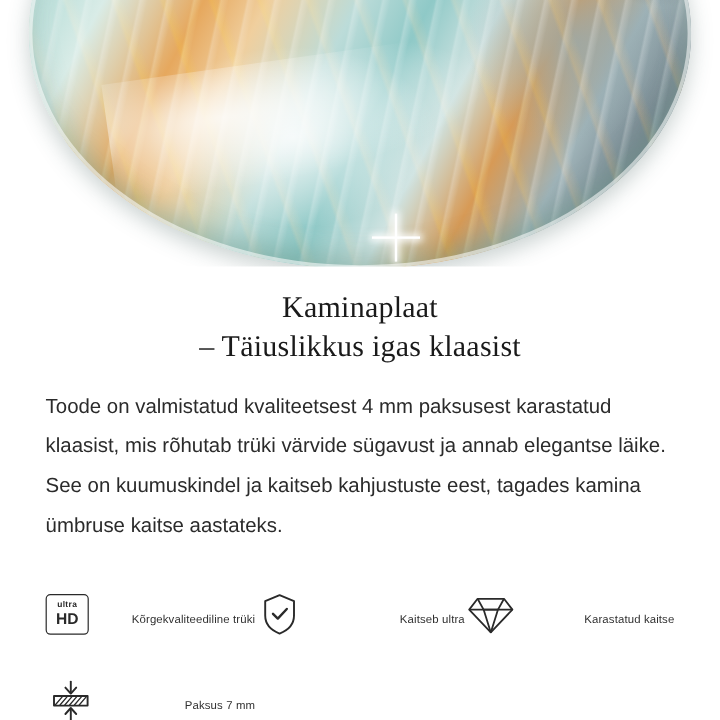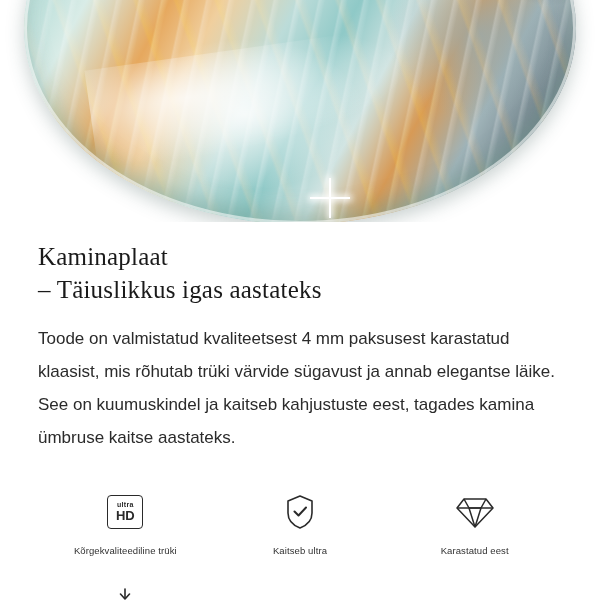--- a/index.html
+++ b/index.html
@@ -135,20 +135,21 @@
   }
 
   .headline {
     font-family: "Liberation Serif", serif;
     font-size: 25px;
     line-height: 1.32;
     font-weight: 400;
     color: #1a1a1a;
     margin: 0 0 16px 0;
     letter-spacing: 0.2px;
+    text-align: center;
   }
   .headline .line {
     display: block;
   }
 
   .description {
     font-size: 17px;
     line-height: 1.95;
     color: #2b2b2b;
     margin: 0;
@@ -159,23 +160,23 @@
   .features {
     margin-top: 34px;
     display: grid;
     grid-template-columns: repeat(3, 1fr);
     row-gap: 26px;
     column-gap: 0;
   }
 
   .feature {
     display: flex;
-    flex-direction: column;
+    flex-direction: row;
     align-items: center;
-    justify-content: flex-start;
+    justify-content: space-between;
   }
 
   .feature-icon {
     height: 46px;
     display: flex;
     align-items: center;
     justify-content: center;
     color: #2a2a2a;
   }
 
@@ -222,21 +223,21 @@
       <div class="gloss"></div>
       <div class="rim"></div>
     </div>
     <div class="sparkle"></div>
   </div>
 
   <div class="content">
 
     <h1 class="headline">
       <span class="line">Kaminaplaat</span>
-      <span class="line">– Täiuslikkus igas aastateks</span>
+      <span class="line">– Täiuslikkus igas klaasist</span>
     </h1>
 
     <p class="description">Toode on valmistatud kvaliteetsest 4 mm paksusest karastatud klaasist, mis rõhutab trüki värvide sügavust ja annab elegantse läike. See on kuumuskindel ja kaitseb kahjustuste eest, tagades kamina ümbruse kaitse aastateks.</p>
 
     <div class="features">
 
 
       <div class="feature">
         <div class="feature-icon">
           <div class="ultrahd-box">
@@ -260,21 +261,21 @@
       <div class="feature">
         <div class="feature-icon">
           <svg width="44" height="40" viewBox="0 0 44 40" fill="none" stroke="#2a2a2a" stroke-width="1.5" stroke-linejoin="round">
             <path d="M11 7 H33 L40 16 L22 35 L4 16 Z"></path>
             <path d="M4 16 H40"></path>
             <path d="M11 7 L16 16 L22 35"></path>
             <path d="M33 7 L28 16 L22 35"></path>
             <path d="M16 16 H28"></path>
           </svg>
         </div>
-        <div class="feature-label">Karastatud eest</div>
+        <div class="feature-label">Karastatud kaitse</div>
       </div>
 
 
       <div class="feature">
         <div class="feature-icon">
           <svg width="42" height="44" viewBox="0 0 42 44" fill="none" stroke="#2a2a2a" stroke-width="1.6" stroke-linecap="round" stroke-linejoin="round">
             <line x1="21" y1="6" x2="21" y2="15"></line>
             <path d="M16.5 11 L21 16 L25.5 11"></path>
             <rect x="7" y="18" width="28" height="8" fill="none"></rect>
             <path d="M8 25.5 L14 18.5 M12 25.5 L18 18.5 M16 25.5 L22 18.5 M20 25.5 L26 18.5 M24 25.5 L30 18.5 M28 25.5 L34 18.5" stroke-width="1.1"></path>

